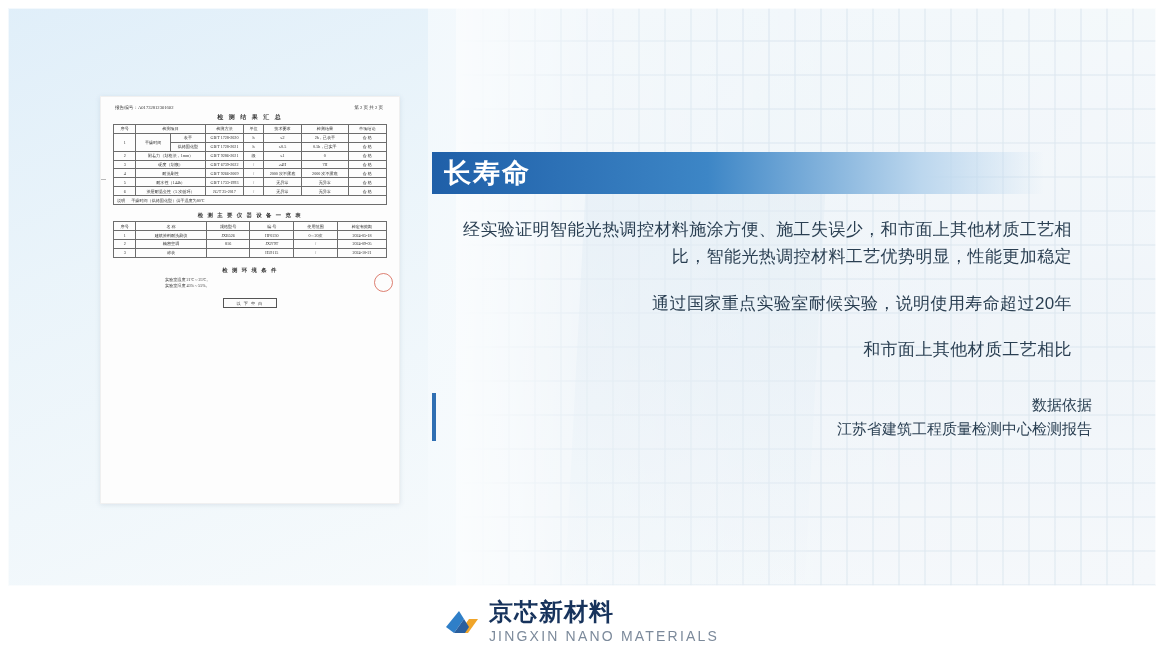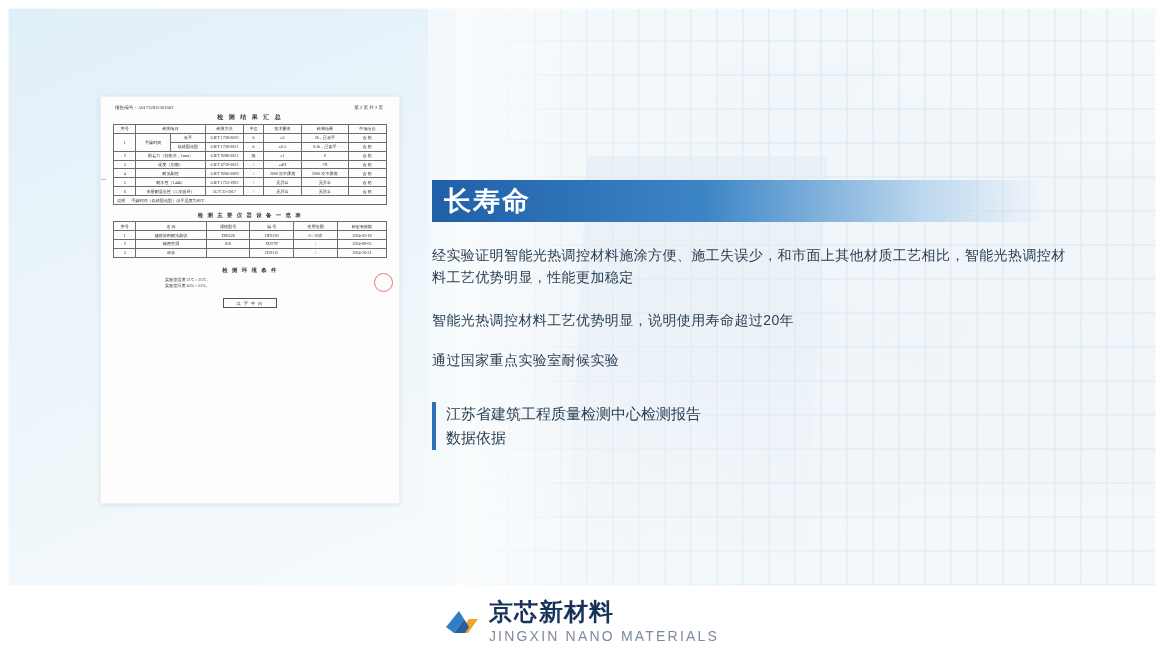--- a/index.html
+++ b/index.html
@@ -163,42 +163,43 @@
     left: 0;
     top: 82px;
     width: 5px;
     height: 1px;
     background: #b9b9b9;
   }
   
   .right {
     position: absolute;
     left: 424px;
-    top: 172px;
+    top: 144px;
     width: 660px;
+    text-align: right;
   }
   .title-band {
     position: relative;
     width: 612px;
     height: 42px;
     background: linear-gradient(90deg, #1f5fa8 0%, #3d86c6 45%, #bcd7ee 80%, rgba(220,235,248,0) 100%);
     display: flex;
     align-items: center;
   }
   .title-band h1 {
     margin: 0;
     padding-left: 12px;
     font-size: 27px;
     color: #ffffff;
     letter-spacing: 2px;
     font-weight: bold;
   }
   .para {
     margin-top: 22px;
-    font-size: 14px;
+    font-size: 17px;
     color: #2a3f52;
     line-height: 1.6;
     letter-spacing: .4px;
     width: 640px;
   }
   .para2 { margin-top: 20px; }
   .para3 { margin-top: 18px; }
   .source {
     margin-top: 30px;
     border-left: 4px solid #2f6fb3;
@@ -394,26 +395,26 @@
       </div>
       <div class="rep-mark"></div>
     </div>
 
     <div class="right">
       <div class="title-band">
         <h1>长寿命</h1>
       </div>
 
       <div class="para">经实验证明智能光热调控材料施涂方便、施工失误少，和市面上其他材质工艺相比，智能光热调控材料工艺优势明显，性能更加稳定</div>
-      <div class="para para2">智能光热调控材料工艺优势明显，说明使用寿命超过20年</div>
-      <div class="para para3">通过国家重点实验室耐候实验</div>
+      <div class="para para2">通过国家重点实验室耐候实验，说明使用寿命超过20年</div>
+      <div class="para para3">和市面上其他材质工艺相比</div>
 
       <div class="source">
+        <div>数据依据</div>
         <div>江苏省建筑工程质量检测中心检测报告</div>
-        <div>数据依据</div>
       </div>
     </div>
   </div>
 
   <div class="page-edge-shadow"></div>
 
   <div class="footer">
     <div class="logo-mark">
       <svg width="34" height="30" viewBox="0 0 34 30">
         <polygon points="1,20 14,4 19,12 9,26" fill="#2f7fc8"></polygon>

